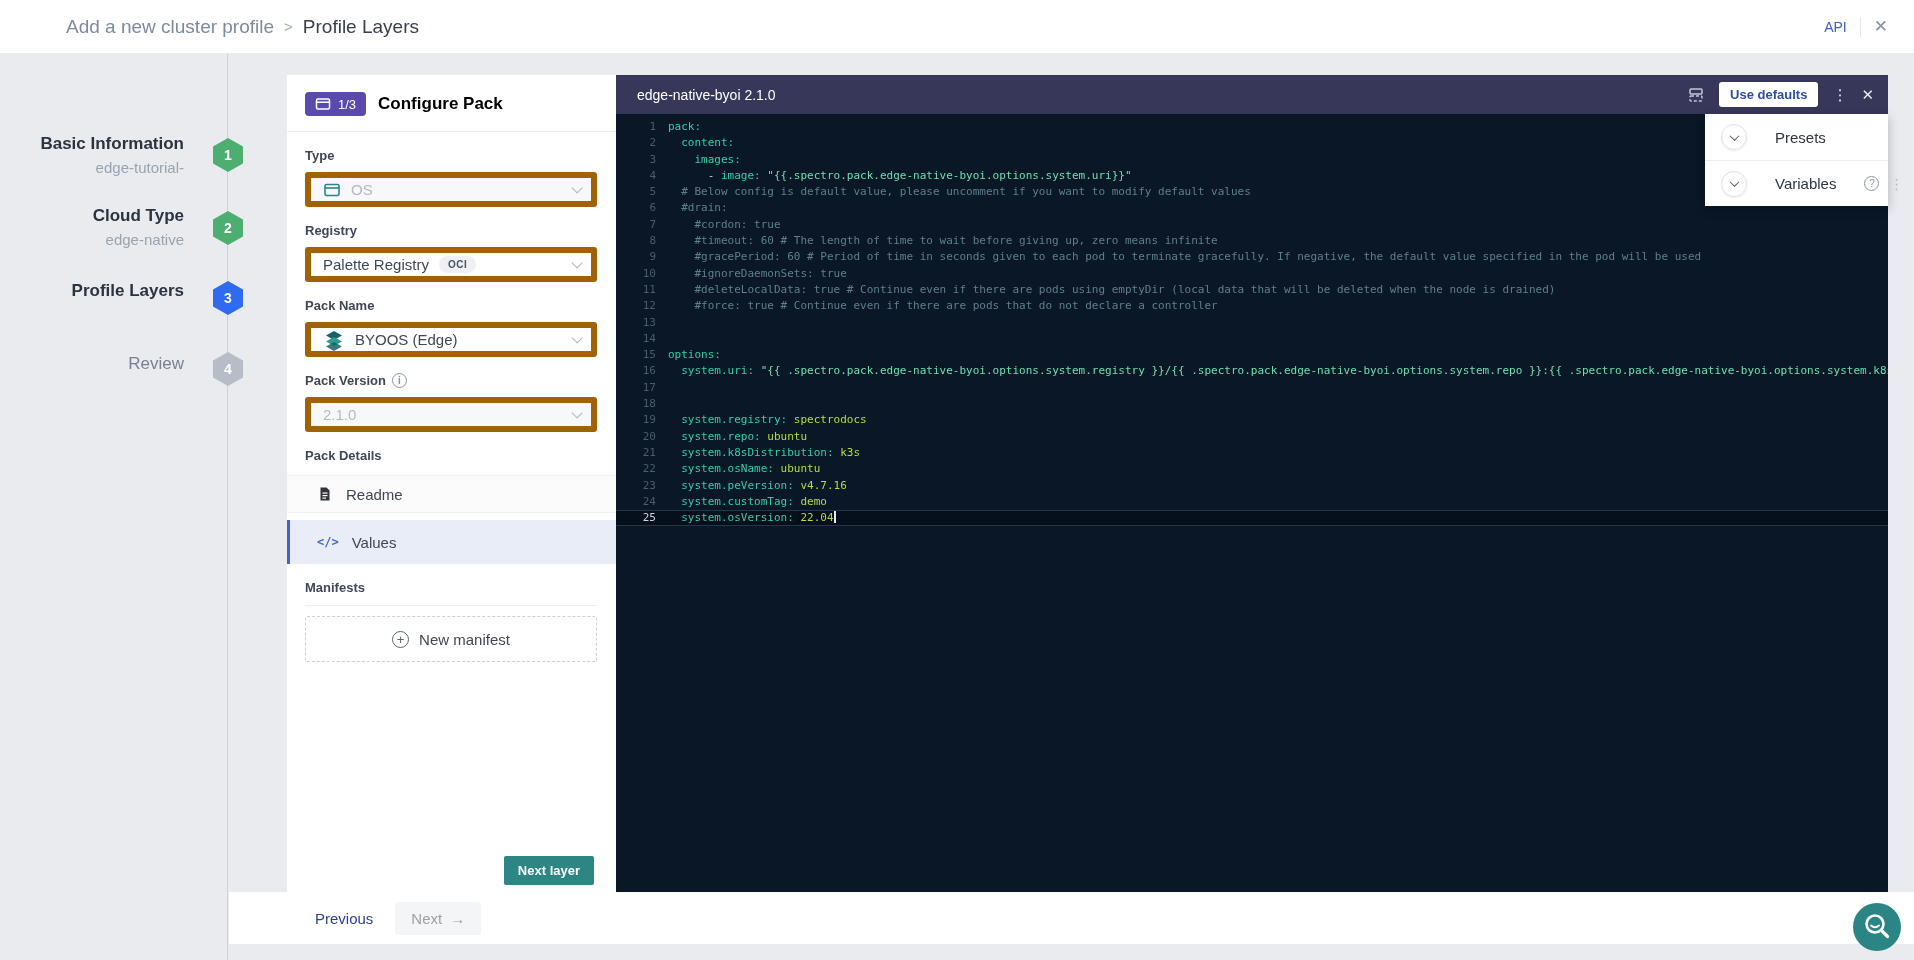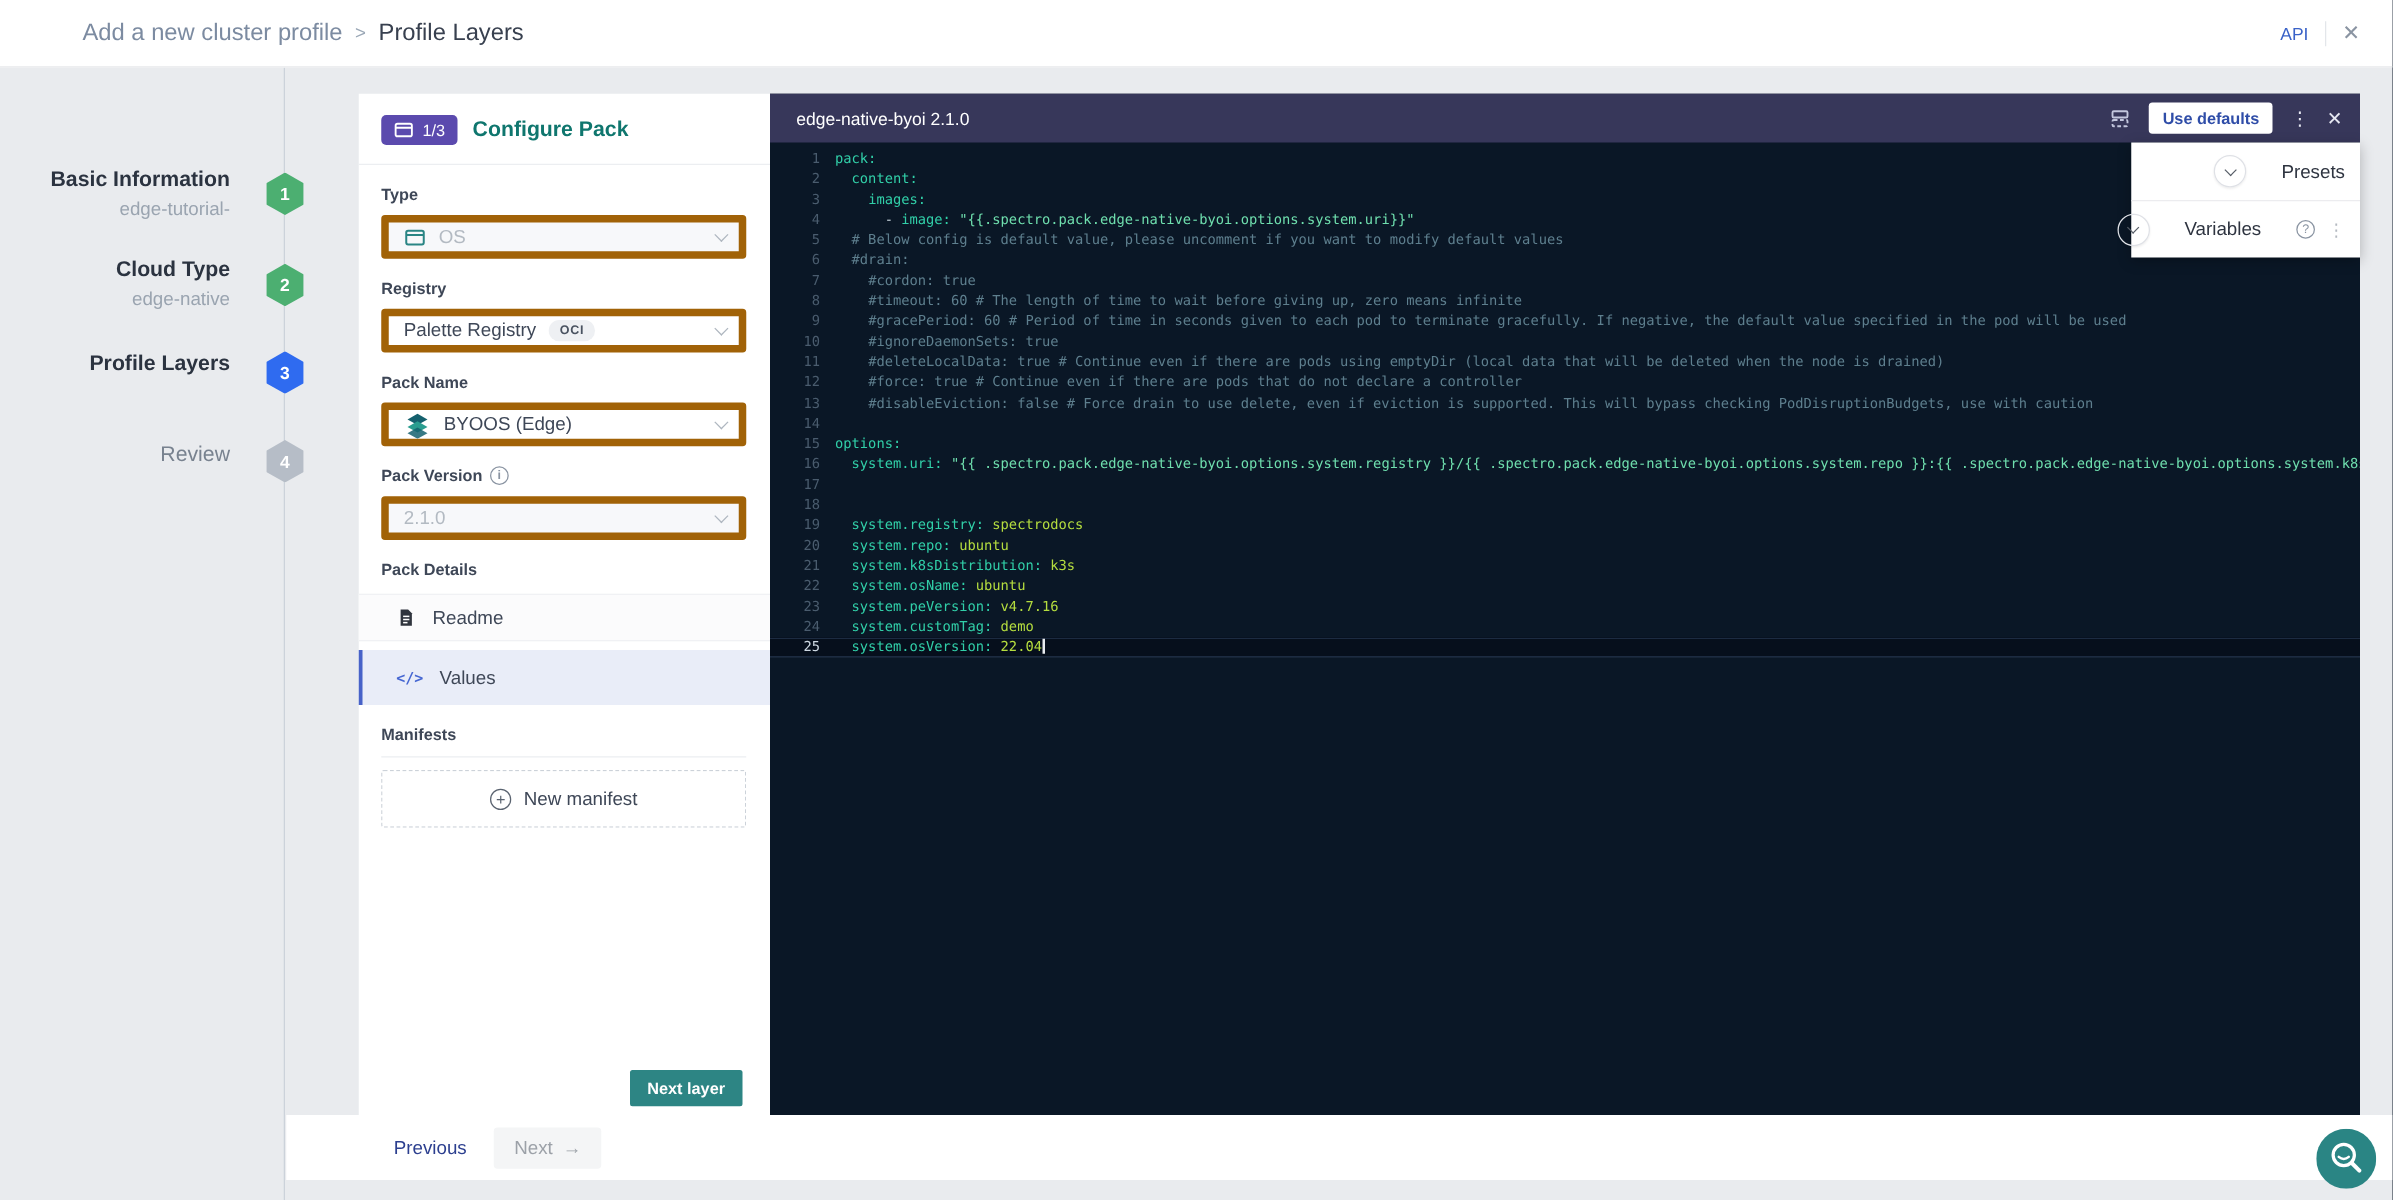--- a/index.html
+++ b/index.html
@@ -27,21 +27,21 @@
   .step-sub { font-size:15px; color:#9aa4b0; margin-top:5px; }
   .hex { position:absolute; left:213px; width:30px; height:34px; clip-path:polygon(50% 0%,100% 25%,100% 75%,50% 100%,0% 75%,0% 25%);
          display:flex; align-items:center; justify-content:center; color:#fff; font-size:14px; font-weight:700; }
   .hex.done { background:#4caf71; } .hex.active { background:#2f6bf0; } .hex.todo { background:#b6bdc7; }
 
   
   .form-panel { position:absolute; left:287px; top:75px; width:329px; height:817px; background:#fff; }
   .fp-inner { padding:14px 19px 0 18px; }
   .fp-header { display:flex; align-items:center; gap:12px; height:30px; }
   .step-badge { background:#5b4aae; color:#fff; font-size:13px; font-weight:400; border-radius:4px; height:24px; padding:0 10px; display:flex; align-items:center; gap:7px; }
-  .fp-title { font-size:17px; font-weight:600; color:#0f766e; }
+  .fp-title { font-size:17px; font-weight:600; color:#000000; }
   .fp-divider { border-top:1px solid #eceef1; margin:12px -19px 0 -18px; }
   .f-label { font-size:13px; font-weight:700; color:#3e4757; margin-top:16px; display:flex; align-items:center; gap:6px; }
   .sel { margin-top:9px; height:35px; border:6px solid #a16207; border-radius:3px; background:#fff; display:flex; align-items:center; padding:0 12px; gap:10px; font-size:15px; color:#3e4757; position:relative; cursor:pointer; }
   .sel.disabled { background:#f7f8fa; color:#b3bac2; cursor:default; }
   .chev { position:absolute; right:12px; width:8px; height:8px; border-right:1.5px solid #aeb6bf; border-bottom:1.5px solid #aeb6bf; transform:rotate(45deg) translateY(-3px); }
   .oci-pill { background:#eef0f3; border-radius:10px; font-size:10px; font-weight:700; letter-spacing:.6px; color:#4a5361; padding:3px 9px; }
   .info-circ, .q-circ { width:15px; height:15px; border:1.2px solid #8a94a2; border-radius:50%; color:#8a94a2; font-size:10px; display:inline-flex; align-items:center; justify-content:center; font-style:normal; }
   .detail-row { margin:0 -19px 0 -18px; height:38px; display:flex; align-items:center; gap:13px; padding-left:30px; font-size:15px; color:#3e4757; cursor:pointer; }
   .detail-row.readme { background:#fbfbfc; border-top:1px solid #f0f1f4; border-bottom:1px solid #f0f1f4; margin-top:12px; }
   .detail-row.values { background:#e9edf8; border-left:3px solid #4762c8; padding-left:27px; height:44px; margin-top:7px; }
@@ -65,21 +65,21 @@
   .code-line { display:flex; white-space:pre; }
   .ln { width:40px; text-align:right; color:#4a5c6e; flex:0 0 40px; user-select:none; }
   .ct { padding-left:12px; }
   .tok-p { color:#c8d4dc; } .tok-k { color:#31cfa8; } .tok-v { color:#b5dd3f; } .tok-s { color:#6fdfae; } .tok-c { color:#5e7f8e; }
   .code-line.active { background:#060f1c; box-shadow:inset 0 1px 0 #24364d, inset 0 -1px 0 #24364d; }
   .code-line.active .ln { color:#cdd8e2; }
   .cursor { display:inline-block; width:2px; height:12px; background:#e8ecf0; vertical-align:-2px; }
 
   
   .flyout { position:absolute; left:1705px; top:114px; width:183px; background:#fff; box-shadow:0 3px 10px rgba(0,0,0,.25); z-index:6; }
-  .fly-row { height:46px; display:flex; align-items:center; gap:28px; padding:0 12px 0 16px; cursor:pointer;justify-content:flex-end; }
+  .fly-row { height:46px; display:flex; align-items:center; gap:28px; padding:0 12px 0 16px; cursor:pointer; }
   .fly-row + .fly-row { border-top:1px solid #ececef; }
   .circ-btn { width:26px; height:26px; border:1px solid #dfe1e6; border-radius:50%; display:flex; align-items:center; justify-content:center; box-shadow:0 1px 2px rgba(0,0,0,.08); flex:0 0 26px; }
   .circ-btn .chev2 { width:7px; height:7px; border-right:1.5px solid #555c66; border-bottom:1.5px solid #555c66; transform:rotate(45deg) translate(-1px,-1px); }
   .fly-label { font-size:15px; color:#2e3440; }
   .fly-right { margin-left:auto; display:flex; align-items:center; gap:10px; }
   .gray-kebab { color:#b4b9c0; font-size:14px; }
 
   
   .footer { position:absolute; left:229px; top:892px; width:1685px; height:52px; background:#fff; display:flex; align-items:center; }
   .prev-link { margin-left:86px; color:#2c3f8f; font-size:15px; cursor:pointer; }
@@ -239,21 +239,21 @@
           <div class="code-line"><span class="ln">3</span><span class="ct"><span class="tok-p">    </span><span class="tok-k">images:</span></span></div>
           <div class="code-line"><span class="ln">4</span><span class="ct"><span class="tok-p">      - </span><span class="tok-k">image:</span><span class="tok-p"> </span><span class="tok-s">"{{.spectro.pack.edge-native-byoi.options.system.uri}}"</span></span></div>
           <div class="code-line"><span class="ln">5</span><span class="ct"><span class="tok-p">  </span><span class="tok-c"># Below config is default value, please uncomment if you want to modify default values</span></span></div>
           <div class="code-line"><span class="ln">6</span><span class="ct"><span class="tok-p">  </span><span class="tok-c">#drain:</span></span></div>
           <div class="code-line"><span class="ln">7</span><span class="ct"><span class="tok-p">    </span><span class="tok-c">#cordon: true</span></span></div>
           <div class="code-line"><span class="ln">8</span><span class="ct"><span class="tok-p">    </span><span class="tok-c">#timeout: 60 # The length of time to wait before giving up, zero means infinite</span></span></div>
           <div class="code-line"><span class="ln">9</span><span class="ct"><span class="tok-p">    </span><span class="tok-c">#gracePeriod: 60 # Period of time in seconds given to each pod to terminate gracefully. If negative, the default value specified in the pod will be used</span></span></div>
           <div class="code-line"><span class="ln">10</span><span class="ct"><span class="tok-p">    </span><span class="tok-c">#ignoreDaemonSets: true</span></span></div>
           <div class="code-line"><span class="ln">11</span><span class="ct"><span class="tok-p">    </span><span class="tok-c">#deleteLocalData: true # Continue even if there are pods using emptyDir (local data that will be deleted when the node is drained)</span></span></div>
           <div class="code-line"><span class="ln">12</span><span class="ct"><span class="tok-p">    </span><span class="tok-c">#force: true # Continue even if there are pods that do not declare a controller</span></span></div>
-          <div class="code-line"><span class="ln">13</span><span class="ct"><span class="tok-p">    </span><span class="tok-c">#disableEviction: false # Force drain to use delete, even if eviction is supported. This will bypass checking PodDisruptionBudgets, use with caution</span></span></div>
+          <div class="code-line"><span class="ln">13</span></div>
           <div class="code-line"><span class="ln">14</span></div>
           <div class="code-line"><span class="ln">15</span><span class="ct"><span class="tok-k">options:</span></span></div>
           <div class="code-line"><span class="ln">16</span><span class="ct"><span class="tok-p">  </span><span class="tok-k">system.uri:</span><span class="tok-p"> </span><span class="tok-s">"{{ .spectro.pack.edge-native-byoi.options.system.registry }}/{{ .spectro.pack.edge-native-byoi.options.system.repo }}:{{ .spectro.pack.edge-native-byoi.options.system.k8sDi</span></span></div>
           <div class="code-line"><span class="ln">17</span><span class="ct"></span></div>
           <div class="code-line"><span class="ln">18</span><span class="ct"></span></div>
           <div class="code-line"><span class="ln">19</span><span class="ct"><span class="tok-p">  </span><span class="tok-k">system.registry:</span><span class="tok-p"> </span><span class="tok-v">spectrodocs</span></span></div>
           <div class="code-line"><span class="ln">20</span><span class="ct"><span class="tok-p">  </span><span class="tok-k">system.repo:</span><span class="tok-p"> </span><span class="tok-v">ubuntu</span></span></div>
           <div class="code-line"><span class="ln">21</span><span class="ct"><span class="tok-p">  </span><span class="tok-k">system.k8sDistribution:</span><span class="tok-p"> </span><span class="tok-v">k3s</span></span></div>
           <div class="code-line"><span class="ln">22</span><span class="ct"><span class="tok-p">  </span><span class="tok-k">system.osName:</span><span class="tok-p"> </span><span class="tok-v">ubuntu</span></span></div>
           <div class="code-line"><span class="ln">23</span><span class="ct"><span class="tok-p">  </span><span class="tok-k">system.peVersion:</span><span class="tok-p"> </span><span class="tok-v">v4.7.16</span></span></div>

